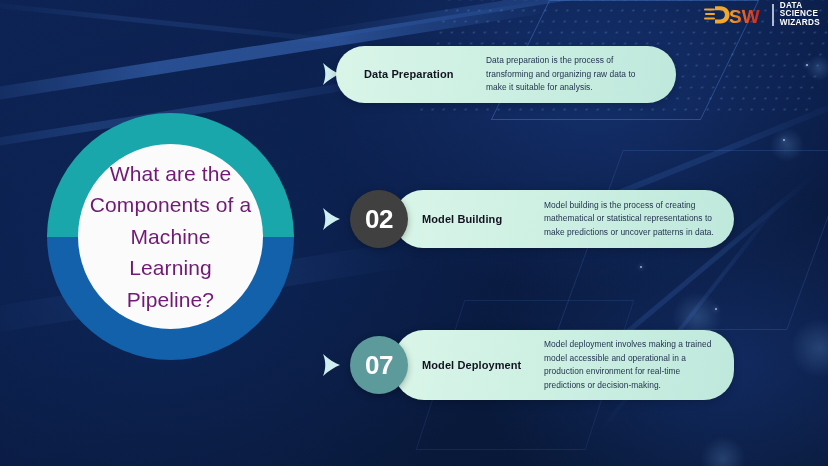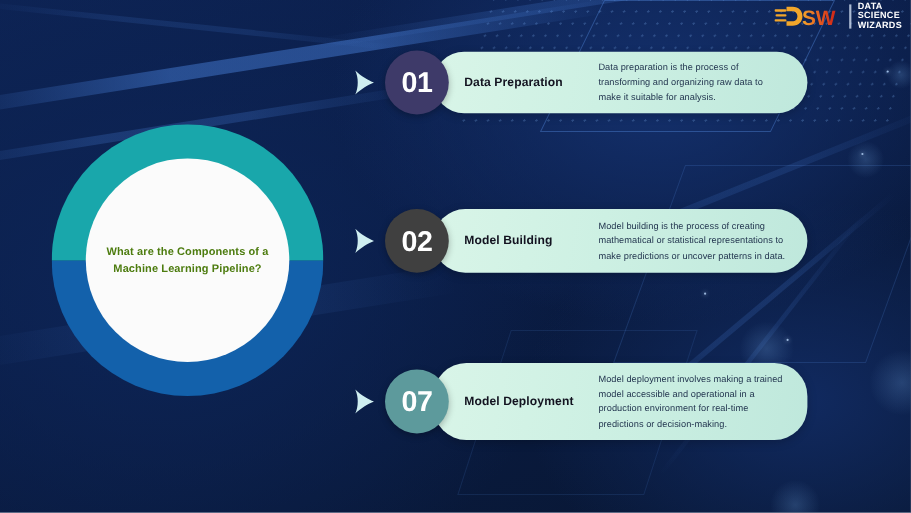--- a/index.html
+++ b/index.html
@@ -141,23 +141,23 @@
     width: 185px; height: 185px;
     margin: -92.5px 0 0 -92.5px;
     border-radius: 50%;
     background: #fbfbfb;
     display: flex;
     align-items: center;
     justify-content: center;
     padding: 0 10px;
   }
   .circle-text {
-    color: #4d7c0f;
-    font-size: 10px;
-    font-weight: bold;
+    color: #701a75;
+    font-size: 21px;
+    font-weight: normal;
     line-height: 1.5;
     text-align: center;
     letter-spacing: .1px;
   }
 
   
   .row {
     position: absolute;
     display: flex;
     align-items: center;
@@ -291,23 +291,20 @@
       <div class="circle-text">What are the Components of a Machine Learning Pipeline?</div>
     </div>
   </div>
 
   <div class="row row-1">
     <span class="arrow-icon">
       <svg width="22" height="26" viewBox="0 0 22 26" aria-hidden="true">
         <path d="M3 2 C8 7 15 11 20 13 C15 15 8 19 3 24 C6 17 6 9 3 2 Z" fill="#cfeef0"></path>
       </svg>
     </span>
-    <div class="badge" style="background:#3e3a69;">
-      <span>01</span>
-    </div>
     <div class="card card-1">
       <div class="card-title">Data Preparation</div>
       <div class="card-desc">Data preparation is the process of transforming and organizing raw data to make it suitable for analysis.</div>
     </div>
   </div>
 
   <div class="row row-2">
     <span class="arrow-icon">
       <svg width="22" height="26" viewBox="0 0 22 26" aria-hidden="true">
         <path d="M3 2 C8 7 15 11 20 13 C15 15 8 19 3 24 C6 17 6 9 3 2 Z" fill="#cfeef0"></path>

